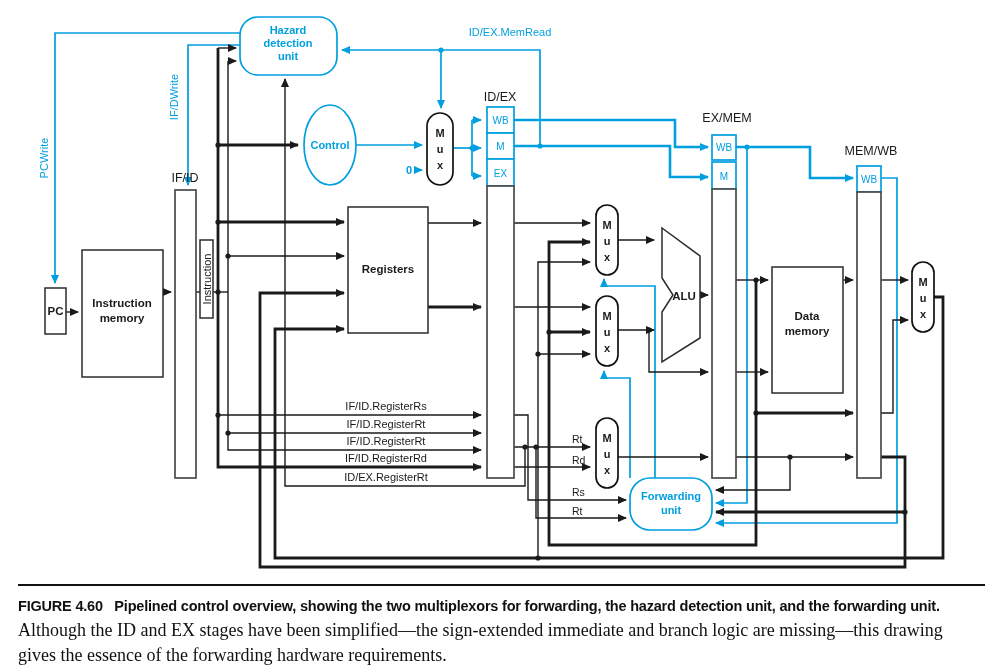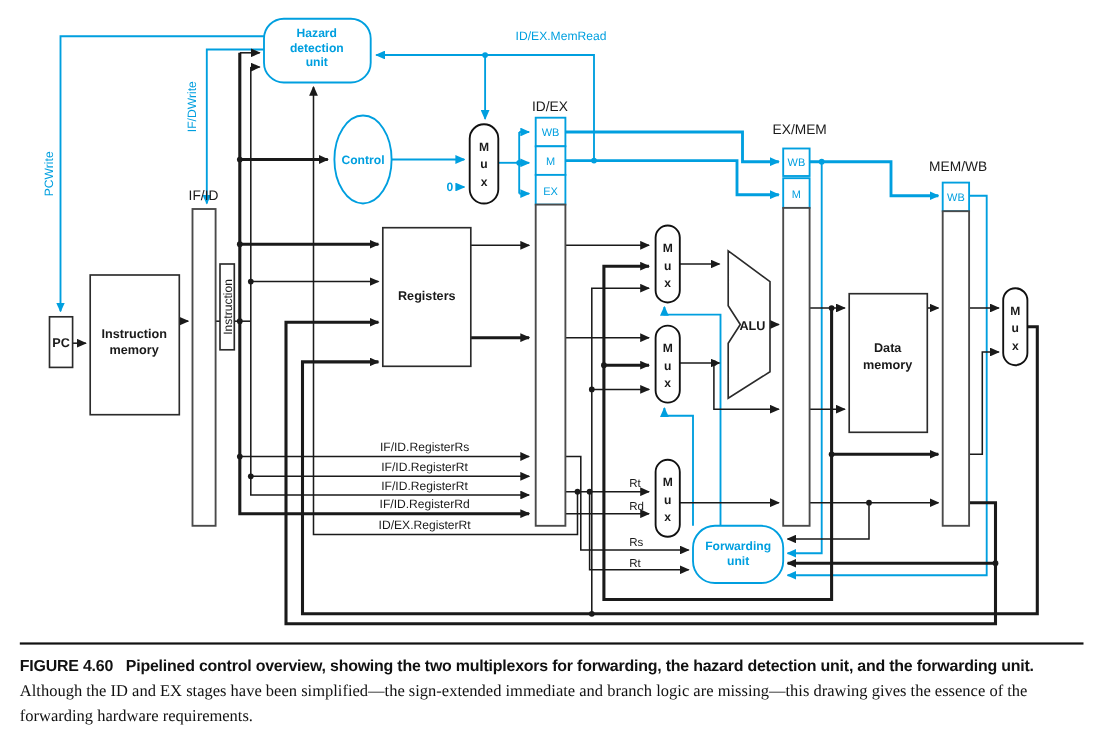--- a/index.html
+++ b/index.html
@@ -21,21 +21,21 @@
   .box{fill:#fff;stroke:#2b2b2b;stroke-width:1.5;}
   .reg{fill:#fff;stroke:#4a4a4a;stroke-width:1.7;}
   .cybox{fill:#fff;stroke:#009fdf;stroke-width:1.7;}
   .muxbox{fill:#fff;stroke:#111;stroke-width:1.7;}
   .dot{fill:#1a1a1a;}
   .cydot{fill:#009fdf;}
   #caption{position:absolute;left:18px;right:16px;top:584px;border-top:2.5px solid #111;
            padding-top:9px;line-height:1.42;color:#111;}
   #caption .cap-bold{font-family:"Liberation Sans",sans-serif;font-weight:bold;font-size:14.5px;
            letter-spacing:-0.2px;}
-  #caption .cap-body{font-family:"Liberation Serif",serif;font-size:15px;}
+  #caption .cap-body{font-family:"Liberation Serif",serif;font-size:18px;}
 </style>
 </head>
 <body>
 
 <div id="page">
 <svg width="1001" height="584" viewBox="0 0 1001 584">
   <defs>
     <marker id="ab" markerWidth="9" markerHeight="8" refX="8" refY="4" orient="auto" markerUnits="userSpaceOnUse">
       <path d="M0,0 L9,4 L0,8 z" fill="#1a1a1a"></path>
     </marker>

